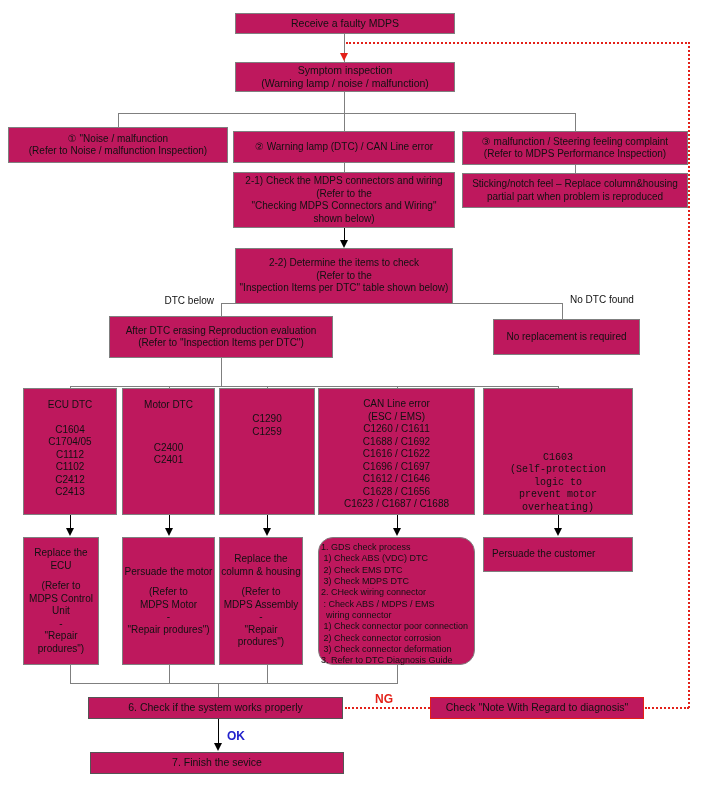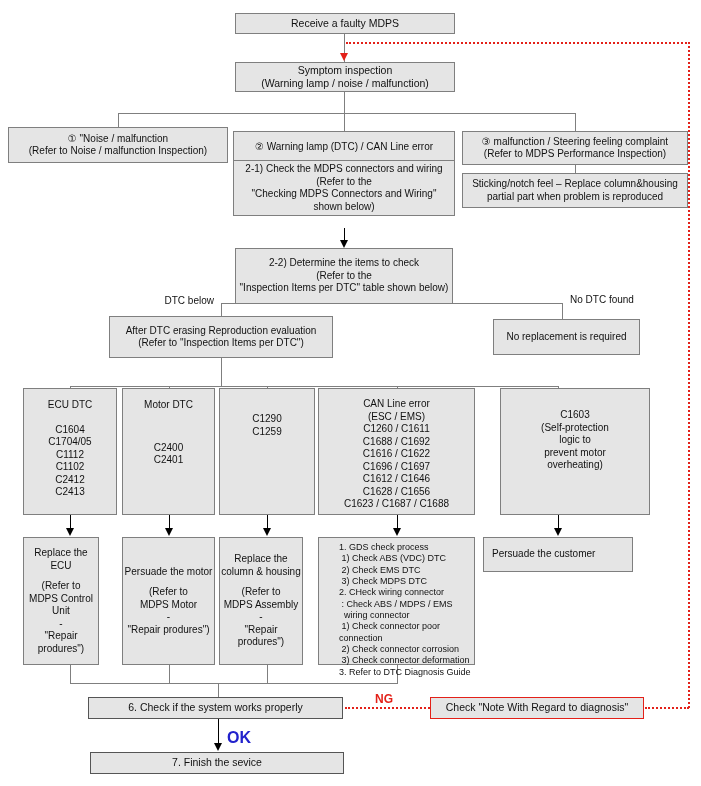--- a/index.html
+++ b/index.html
@@ -2,47 +2,47 @@
 <html><head>
 <meta charset="utf-8">
 <style>
   html,body{margin:0;padding:0;background:#ffffff;}
   #stage{
     position:relative;width:701px;height:786px;background:#ffffff;
     font-family:"Liberation Sans","DejaVu Sans",sans-serif;
     font-size:10px;color:#111;overflow:hidden;
   }
   .box{
-    position:absolute;background:#e5e5e5;border:1px solid #7f7f7f;
+    position:absolute;background:#be185d;border:1px solid #7f7f7f;
     display:flex;flex-direction:column;align-items:center;justify-content:center;
     text-align:center;white-space:pre-line;line-height:1.25;box-sizing:border-box;
   }
   .big{font-size:10.5px;}
   .boldbox{border:1.5px solid #555;}
   .redbox{border:1.6px solid #e32119;}
   .hl{position:absolute;height:1px;background:#7f7f7f;}
   .vl{position:absolute;width:1px;background:#7f7f7f;}
   .stem{position:absolute;width:1px;background:#000;}
   .ah{position:absolute;width:0;height:0;border-left:4.5px solid transparent;
       border-right:4.5px solid transparent;border-top:8px solid #000;}
   .rah{border-top-color:#e32119;}
   .rdh{position:absolute;height:0;border-top:2px dotted #e32119;}
   .rdv{position:absolute;width:0;border-left:2px dotted #e32119;}
   .lbl{position:absolute;white-space:nowrap;}
   .ng{color:#e32119;font-weight:bold;font-size:12px;}
-  .ok{color:#2222cc;font-weight:bold;font-size:16px;}
+  .ok{color:#2222cc;font-weight:bold;font-size:12px;}
   .dtc-title{display:block;}
   .dtc-codes{display:block;}
   .gap12{margin-top:12px;}
   .gap14{margin-top:14px;}
   .gap30{margin-top:30px;}
   .gap8{margin-top:8px;}
   .leftalign{align-items:flex-start;text-align:left;padding-left:8px;}
   .gds{white-space:pre-wrap;text-align:left;font-size:9px;line-height:1.26;
-       justify-content:flex-start;align-items:flex-start;padding:4px 2px 2px 20px;}
+       justify-content:flex-start;align-items:flex-start;padding:4px 2px 2px 2px;border-radius:15px;}
 </style>
 </head>
 <body>
 
 <div id="stage">
 
   <div class="vl" style="left:344px;top:34px;height:28px;"></div>
   <div class="vl" style="left:344px;top:92px;height:21px;"></div>
   <div class="hl" style="left:118px;top:113px;width:458px;"></div>
   <div class="vl" style="left:118px;top:113px;height:14px;"></div>
@@ -101,21 +101,21 @@
 (Refer to Noise / malfunction Inspection)</div>
 
   <div class="box" style="left:233px;top:131px;width:222px;height:32px;">② Warning lamp (DTC) / CAN Line error</div>
 
   <div class="box" style="left:462px;top:131px;width:226px;height:34px;">③ malfunction / Steering feeling complaint
 (Refer to MDPS Performance Inspection)</div>
 
   <div class="box" style="left:462px;top:173px;width:226px;height:35px;">Sticking/notch feel – Replace column&amp;housing
 partial part when problem is reproduced</div>
 
-  <div class="box" style="left:233px;top:160px;width:222px;height:56px;">2-1) Check the MDPS connectors and wiring
+  <div class="box" style="left:233px;top:172px;width:222px;height:56px;">2-1) Check the MDPS connectors and wiring
 (Refer to the
 "Checking  MDPS Connectors and Wiring"
 shown below)</div>
 
   <div class="box" style="left:235px;top:248px;width:218px;height:56px;">2-2) Determine the items to check
 (Refer to the
 "Inspection Items per DTC" table shown below)</div>
 
   <div class="lbl" style="left:138px;top:295px;width:76px;text-align:right;">DTC below</div>
 
@@ -152,21 +152,21 @@
 (ESC / EMS)</span>
     <span class="dtc-codes">C1260 / C1611
 C1688 / C1692
 C1616 / C1622
 C1696 / C1697
 C1612 / C1646
 C1628 / C1656
 C1623 / C1687 / C1688</span>
   </div>
 
-  <div class="box" style="left:500px;top:388px;width:150px;height:127px;justify-content:flex-start;padding-top:20px;">
+  <div class="box" style="left:483px;top:388px;width:150px;height:127px;justify-content:flex-end;padding-top:20px;font-family:Liberation Mono, monospace;">
     <span class="dtc-title">C1603
 (Self-protection
 logic to
 prevent motor
 overheating)</span>
   </div>
 
   <div class="box" style="left:23px;top:537px;width:76px;height:128px;">
     <span>Replace the ECU</span>
     <span class="gap8">(Refer to

